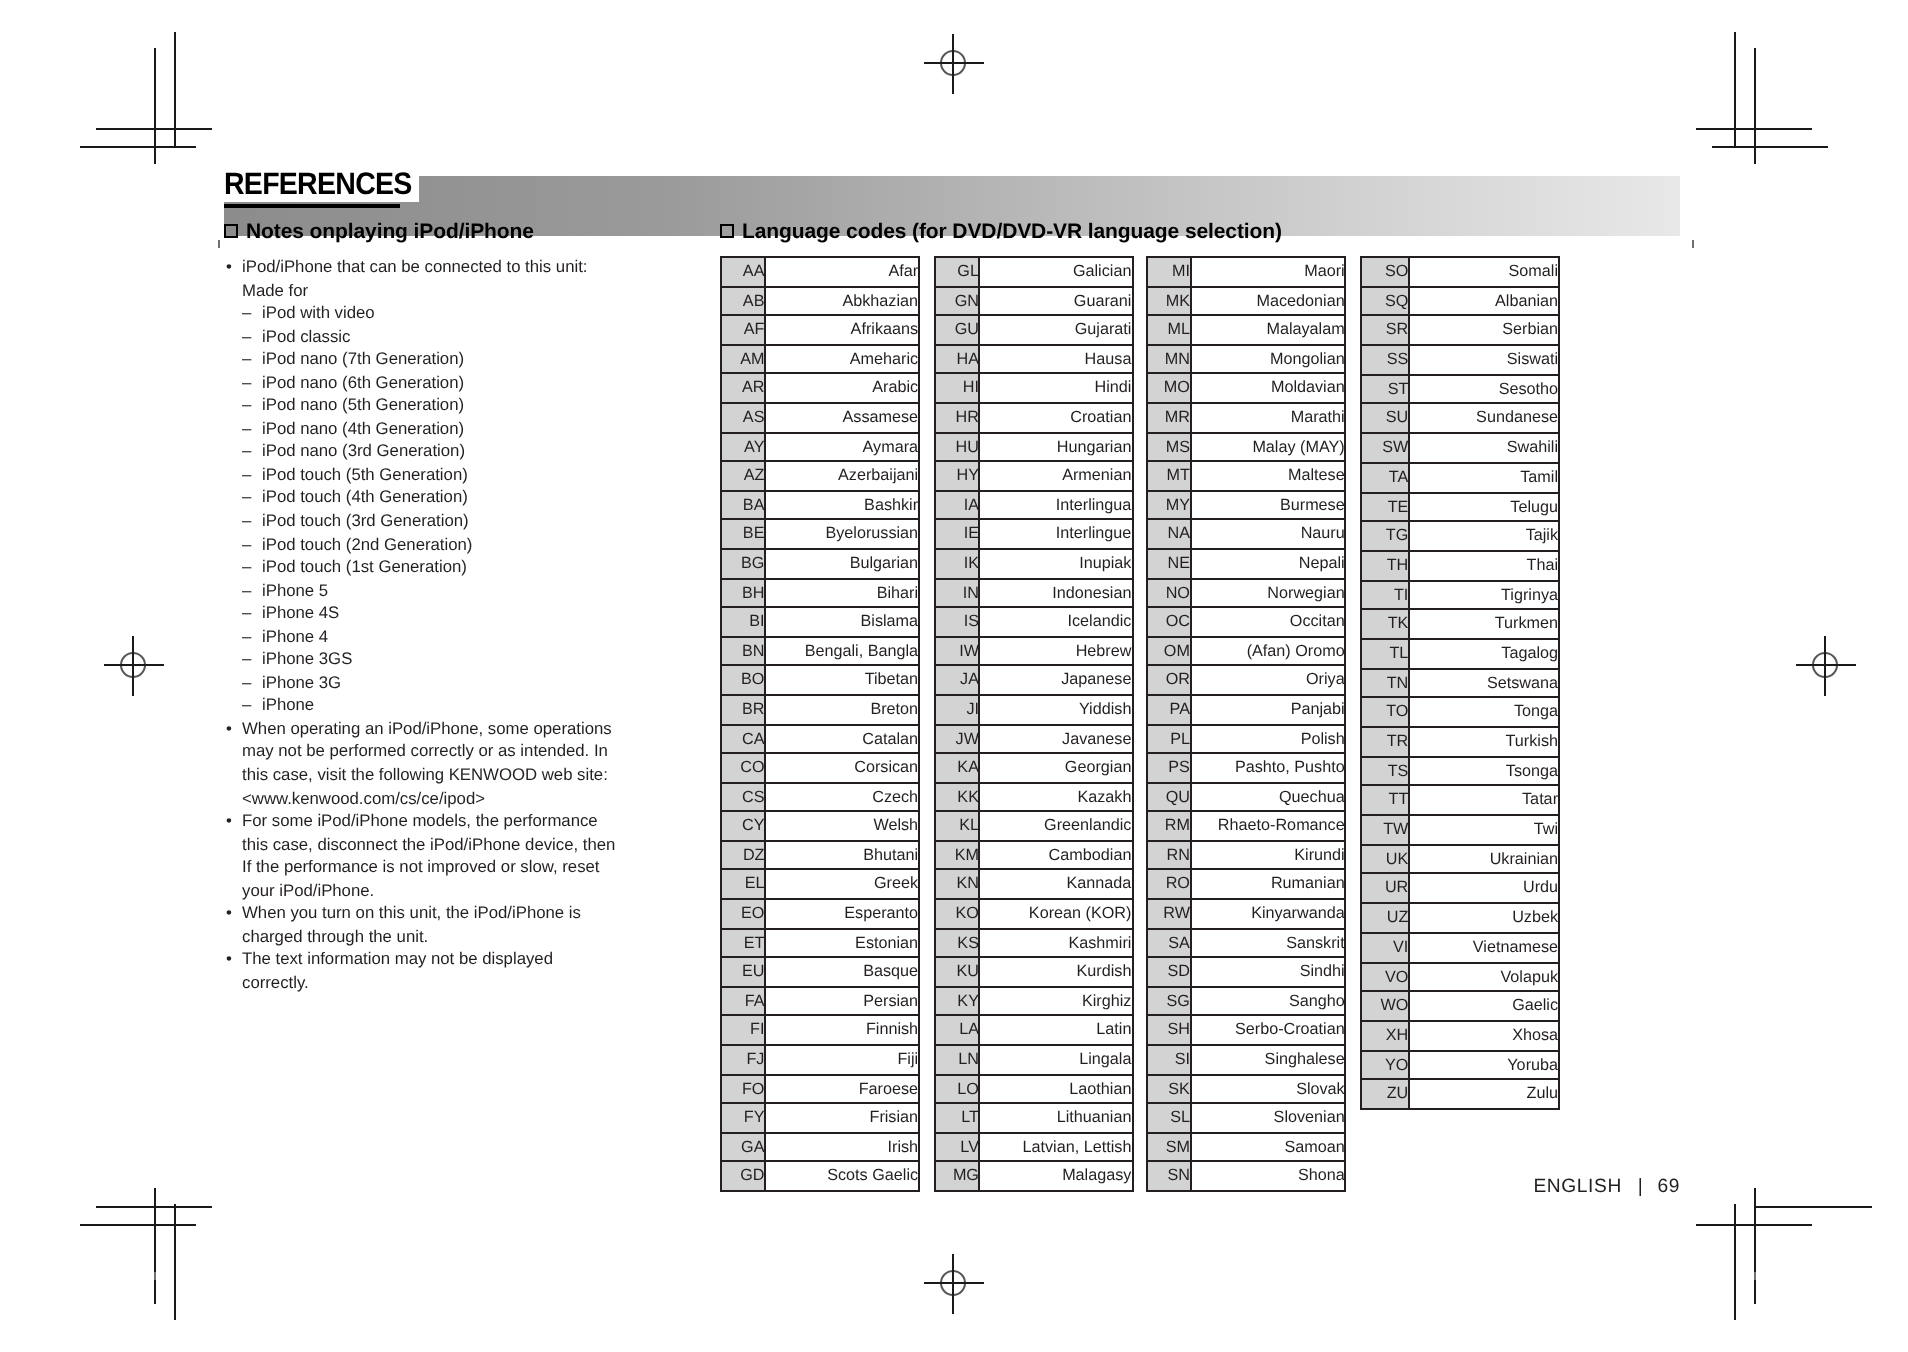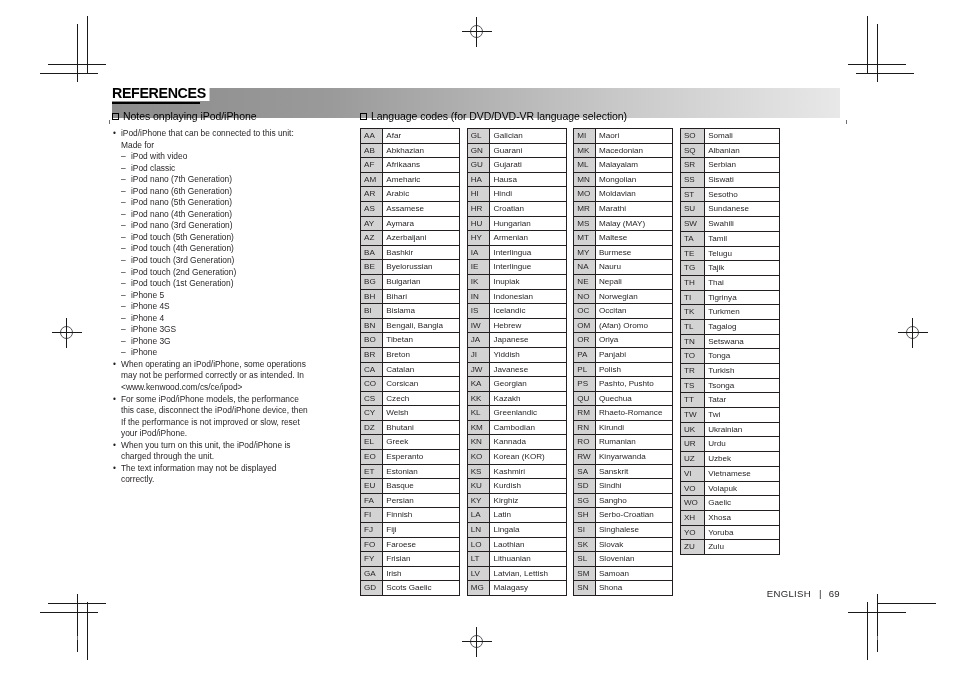--- a/index.html
+++ b/index.html
@@ -108,21 +108,21 @@
     width: 728px;
     display: flex;
     gap: 0;
   }
   .col-left { width: 248px; }
   .col-right { width: 420px; }
 
   h2.sec {
     margin: 0 0 5px 0;
     font-size: 10.5px;
-    font-weight: normal;
+    font-weight: bold;
     color: #000;
     letter-spacing: -0.05px;
     line-height: 13px;
     white-space: nowrap;
   }
   h2.sec .box {
     display: inline-block;
     width: 7px;
     height: 7px;
     border: 1.4px solid #000;
@@ -166,20 +166,21 @@
     position: absolute;
     left: 0;
     top: 0;
   }
 
   
   .lang-wrap {
     display: flex;
     gap: 0px;
     margin-top: 0;
+    text-align: right;
   }
   table.lang {
     border-collapse: collapse;
     font-size: 8.1px;
     color: #231f20;
     table-layout: fixed;
   }
   table.lang td {
     border: 0.8px solid #231f20;
     height: 13.6px;
@@ -315,20 +316,21 @@
               <li><span class="dchar">–</span><span>iPhone 4</span></li>
               <li><span class="dchar">–</span><span>iPhone 3GS</span></li>
               <li><span class="dchar">–</span><span>iPhone 3G</span></li>
               <li><span class="dchar">–</span><span>iPhone</span></li>
             </ul>
           </li>
           <li>
             <span class="bchar">•</span>
             <span class="cont">When operating an iPod/iPhone, some operations</span>
             <span class="cont">may not be performed correctly or as intended. In</span>
+            <span class="cont">this case, visit the following KENWOOD web site:</span>
             <span class="cont">&lt;www.kenwood.com/cs/ce/ipod&gt;</span>
           </li>
           <li>
             <span class="bchar">•</span>
             <span class="cont">For some iPod/iPhone models, the performance</span>
             <span class="cont">this case, disconnect the iPod/iPhone device, then</span>
             <span class="cont">If the performance is not improved or slow, reset</span>
             <span class="cont">your iPod/iPhone.</span>
           </li>
           <li>

